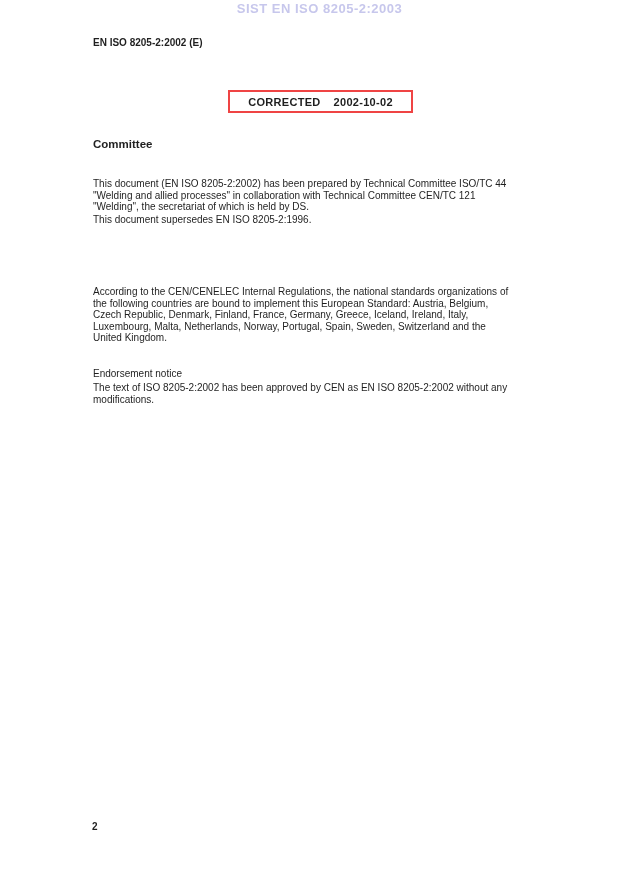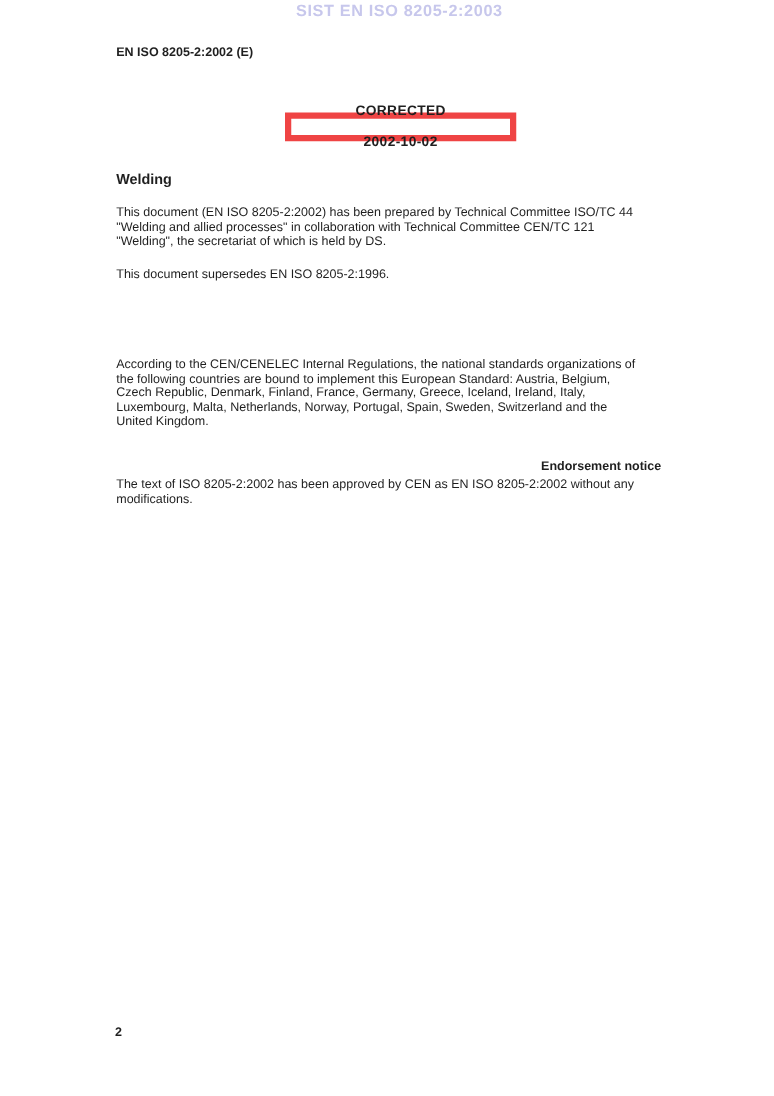--- a/index.html
+++ b/index.html
@@ -35,59 +35,58 @@
     font-size: 10px;
     font-weight: bold;
   }
   .corrected-box {
     position: absolute;
     top: 90px;
     left: 228px;
     width: 185px;
     height: 23px;
     box-sizing: border-box;
-    border: 5px solid #ef4444;
+    border: 2px solid #ef4444;
     display: flex;
     align-items: center;
     justify-content: center;
     gap: 13px;
     font-size: 11px;
     font-weight: bold;
     letter-spacing: 0.3px;
-    flex-direction: column;
   }
   .foreword-heading {
     position: absolute;
     top: 138px;
     left: 93px;
     margin: 0;
     font-size: 11.5px;
     font-weight: bold;
   }
   .para {
     position: absolute;
     left: 93px;
     width: 452px;
     margin: 0;
     font-size: 10px;
     line-height: 11.5px;
     white-space: pre-wrap;
   }
-  .p1 { top: 165px; }
+  .p1 { top: 178px; }
   .p2 { top: 214px; }
   .p3 { top: 238px; }
   .p4 { top: 286px; }
   .endorsement-heading {
     position: absolute;
     top: 368px;
     left: 93px;
     width: 436px;
-    text-align: right;
+    text-align: left;
     font-size: 10px;
-    font-weight: bold;
+    font-weight: normal;
   }
   .p5 { top: 382px; }
   .p6 { top: 429px; }
   .page-number {
     position: absolute;
     top: 821px;
     left: 92px;
     font-size: 10px;
     font-weight: bold;
   }
@@ -99,21 +98,21 @@
 
   <div class="watermark">SIST EN ISO 8205-2:2003</div>
 
   <div class="doc-ref">EN ISO 8205-2:2002 (E)</div>
 
   <div class="corrected-box">
     <span>CORRECTED</span>
     <span>2002-10-02</span>
   </div>
 
-  <h1 class="foreword-heading">Welding</h1>
+  <h1 class="foreword-heading">Committee</h1>
 
   <p class="para p1">This document (EN ISO 8205-2:2002) has been prepared by Technical Committee ISO/TC 44
 "Welding and allied processes" in collaboration with Technical Committee CEN/TC 121
 "Welding", the secretariat of which is held by DS.</p>
 
   <p class="para p2">This document supersedes EN ISO 8205-2:1996.</p>
 
 
   <p class="para p4">According to the CEN/CENELEC Internal Regulations, the national standards organizations of
 the following countries are bound to implement this European Standard: Austria, Belgium,

